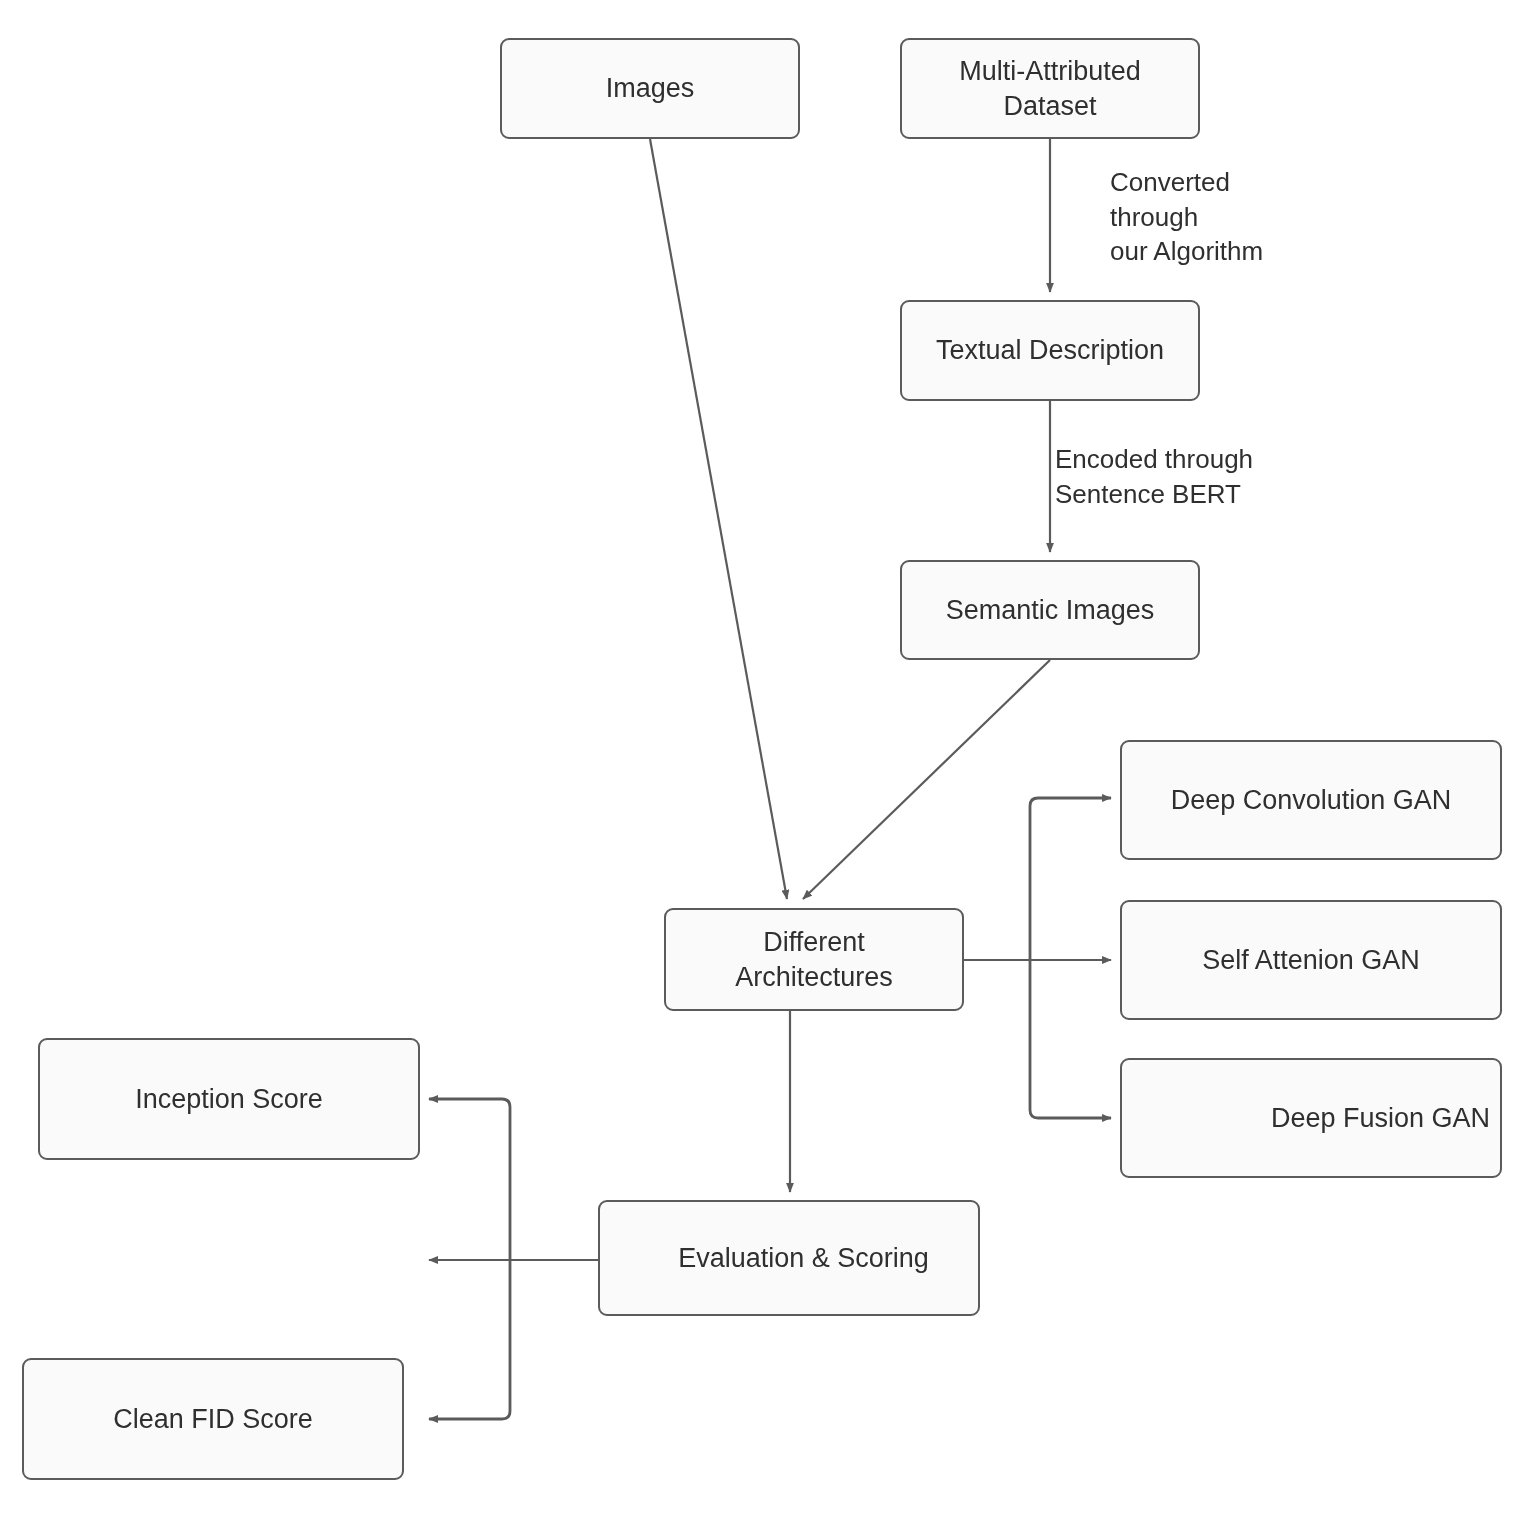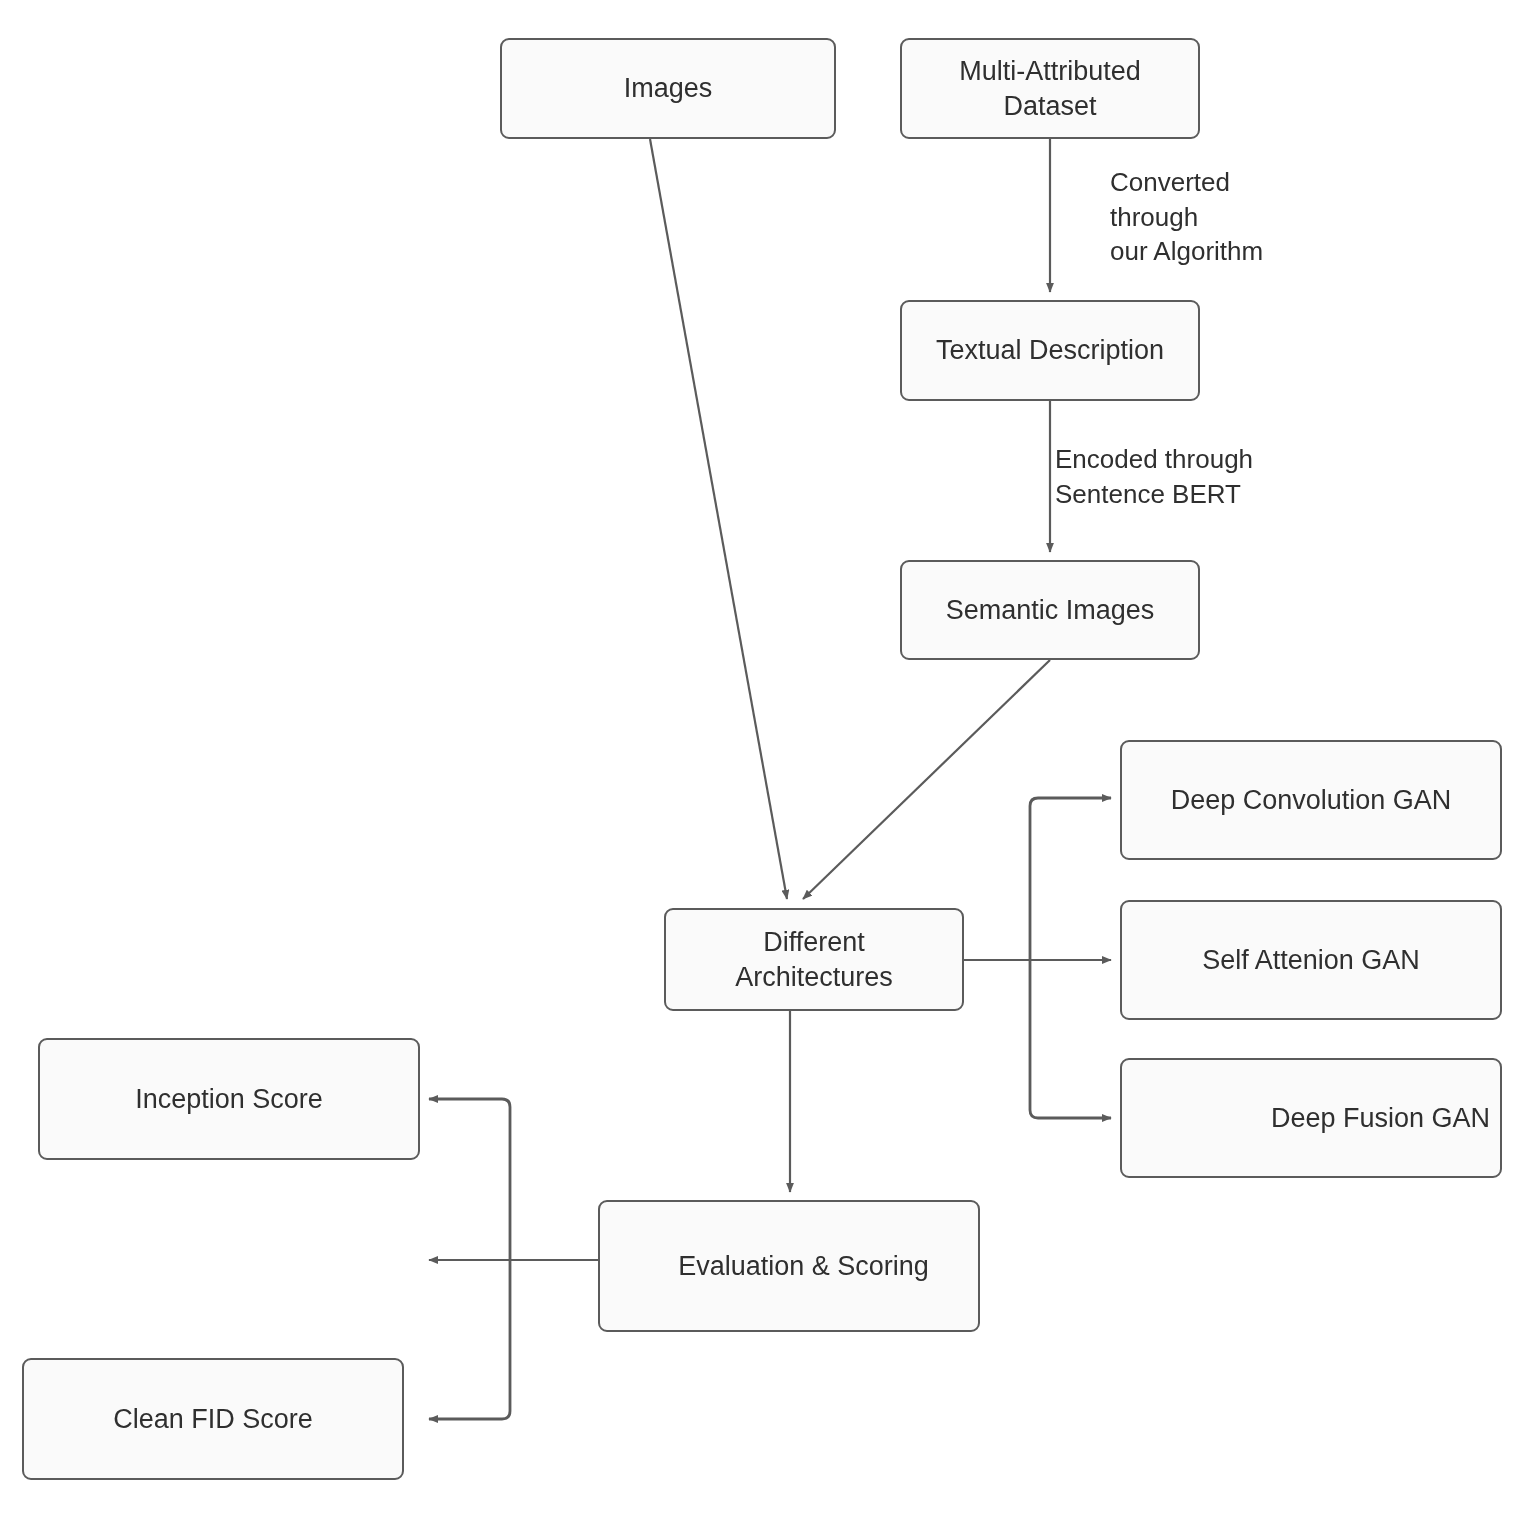--- a/index.html
+++ b/index.html
@@ -44,29 +44,29 @@
   }
   .edge-label {
     position: absolute;
     color: #2f2f2f;
     font-size: 26px;
     line-height: 1.33;
     white-space: pre-line;
   }
 
   
-  #node-images            { left: 500px;  top: 38px;   width: 336px;  height: 101px; text-align: center; }
+  #node-images            { left: 500px;  top: 38px;   width: 300px;  height: 101px; text-align: center; }
   #node-dataset           { left: 900px;  top: 38px;   width: 300px;  height: 101px; }
   #node-textual           { left: 900px;  top: 300px;  width: 300px;  height: 101px; }
   #node-semantic          { left: 900px;  top: 560px;  width: 300px;  height: 100px; }
   #node-architectures     { left: 664px;  top: 908px;  width: 300px;  height: 103px; }
   #node-dcgan             { left: 1120px; top: 740px;  width: 382px;  height: 120px; }
   #node-sagan             { left: 1120px; top: 900px;  width: 382px;  height: 120px; }
   #node-dfgan             { left: 1120px; top: 1058px; width: 382px;  height: 120px; justify-content: flex-end; }
-  #node-evaluation        { left: 598px;  top: 1200px; width: 382px;  height: 132px; padding-left: 39px; }
+  #node-evaluation        { left: 598px;  top: 1200px; width: 382px;  height: 116px; padding-left: 39px; }
   #node-inception         { left: 38px;   top: 1038px; width: 382px;  height: 122px; }
   #node-fid               { left: 38px;   top: 1198px; width: 382px;  height: 122px; }
   #node-cleanfid          { left: 22px;   top: 1358px; width: 382px;  height: 122px; }
 
   
   #edgelabel-converted    { left: 1110px; top: 165px;  width: 270px; }
   #edgelabel-encoded      { left: 1055px; top: 442px;  width: 300px; }
 </style>
 </head>
 <body>

